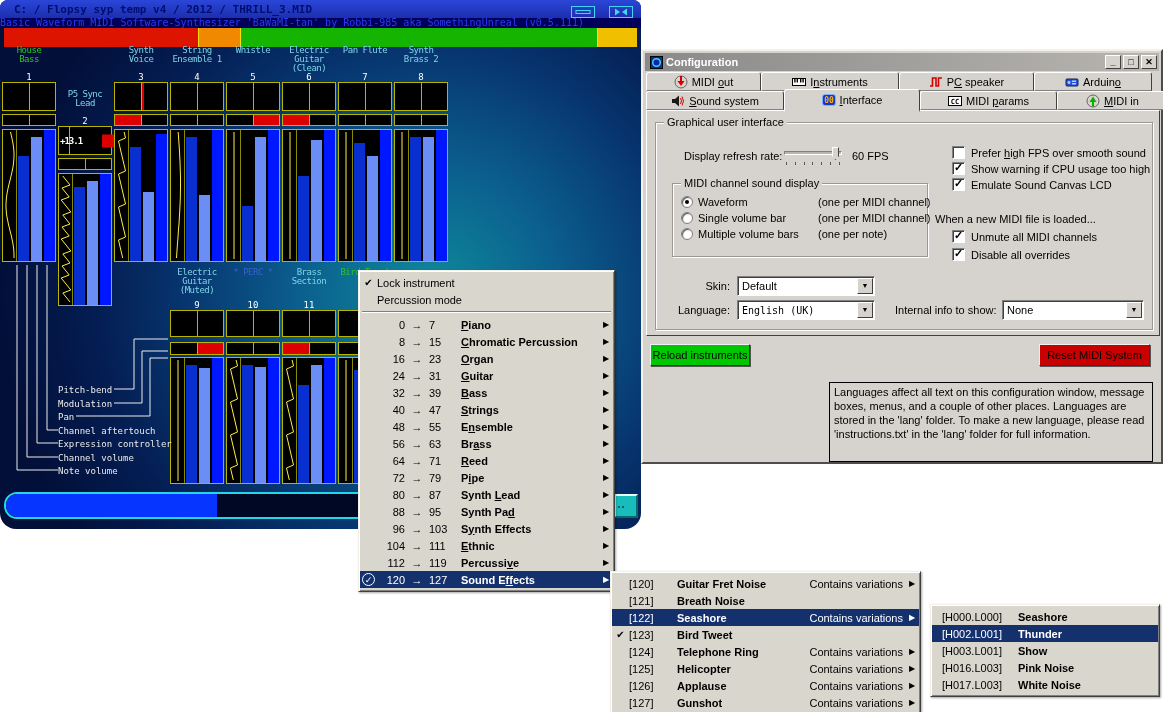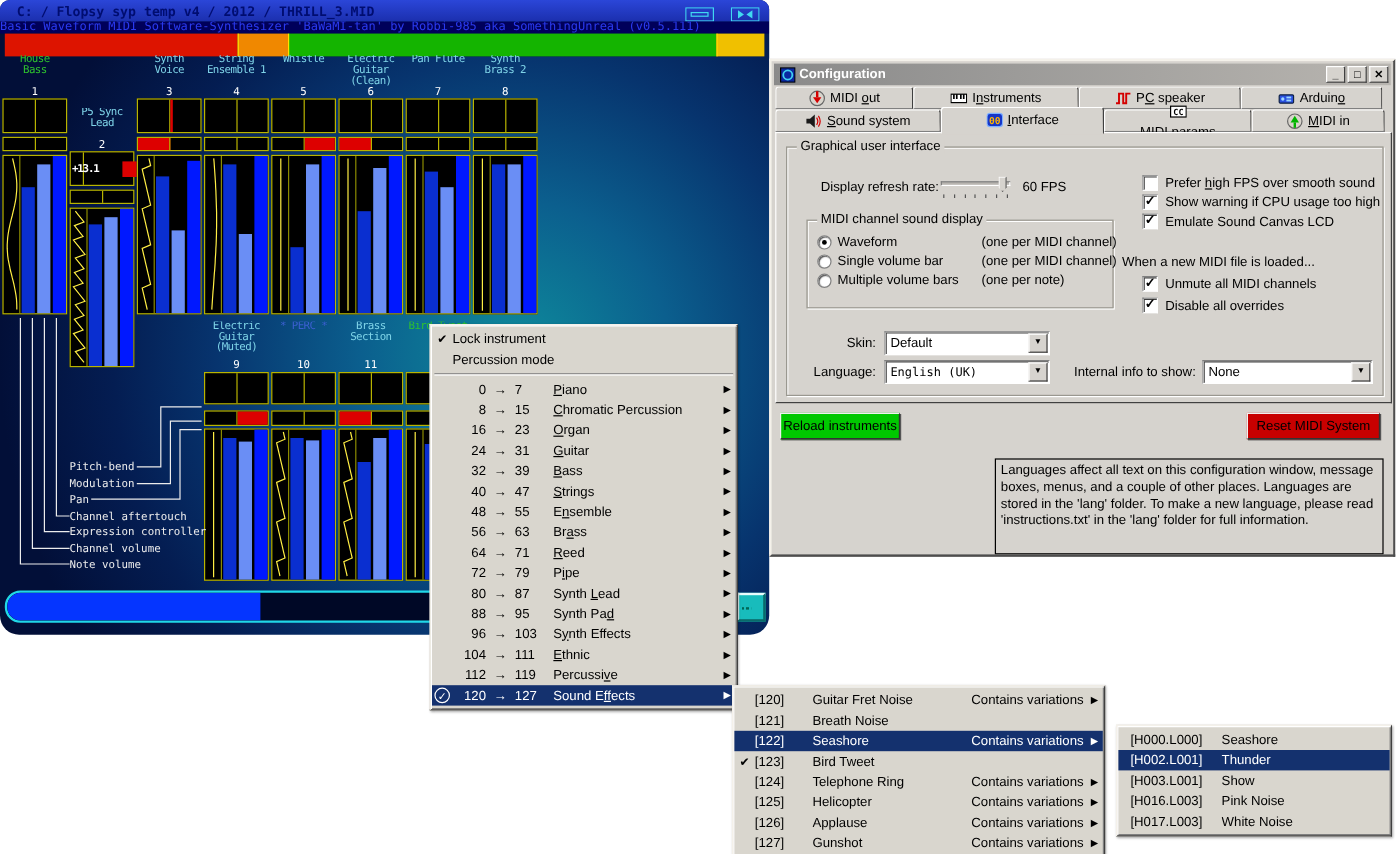--- a/index.html
+++ b/index.html
@@ -122,21 +122,21 @@
   #bank-menu { left:930px; top:604px; width:230px; }
   .mrow { height:17px; display:flex; align-items:center; cursor:pointer; color:#000; }
   .mrow.hl { background:#14316e; color:#fff; }
   .mrow .u { text-decoration:underline; }
   .mcheck { width:17px; text-align:center; font-size:10px; flex:none; }
   .circlecheck { display:inline-block; width:13px; height:13px; border:1px solid #fff; border-radius:50%;
     font-size:9px; line-height:12px; text-align:center; }
   .mnum1 { width:28px; text-align:right; flex:none; }
   .marr { width:24px; text-align:center; flex:none; }
   .mnum2 { width:32px; text-align:left; flex:none; }
-  .mlabel { flex:1; text-align:left; white-space:nowrap; overflow:hidden; }
+  .mlabel { flex:1; text-align:left; white-space:nowrap; overflow:hidden;font-weight:bold; }
   .msub { width:14px; font-size:8px; text-align:center; flex:none; }
   .msep { height:2px; margin:3px 2px; border-top:1px solid #808080; border-bottom:1px solid #fff; }
   .mtoplabel { flex:1; white-space:nowrap; }
   .mcode { width:48px; flex:none; white-space:nowrap; }
   .mvar { white-space:nowrap; margin-right:2px; }
   .bcode { width:86px; flex:none; padding-left:10px; white-space:nowrap; }
 </style>
 </head>
 <body>
 
@@ -541,21 +541,21 @@
         </div>
         <div class="tab active" style="width: 136px;">
           <span class="tab-icon">
             <svg width="14" height="14" viewBox="0 0 14 14">
               <rect x="0.5" y="1.5" width="13" height="11" rx="2.5" fill="#1636c8" stroke="#7fb0ff"></rect>
               <text x="7" y="10" font-size="8" font-family="monospace" font-weight="bold" fill="#ffb400" text-anchor="middle">00</text>
             </svg>
           </span>
           <span><span></span><span class="u">I</span><span>nterface</span></span>
         </div>
-        <div class="tab" style="width: 123px; flex-direction: column;">
+        <div class="tab" style="width: 137px;">
           <span class="tab-icon">
             <svg width="14" height="14" viewBox="0 0 14 14">
               <rect x="0.5" y="2.5" width="13" height="9" fill="#fff" stroke="#000"></rect>
               <text x="7" y="9.5" font-size="7" font-family="monospace" font-weight="bold" fill="#000" text-anchor="middle">CC</text>
             </svg>
           </span>
           <span><span>MIDI </span><span class="u">p</span><span>arams</span></span>
         </div>
         <div class="tab" style="width: 111px;">
           <span class="tab-icon">

